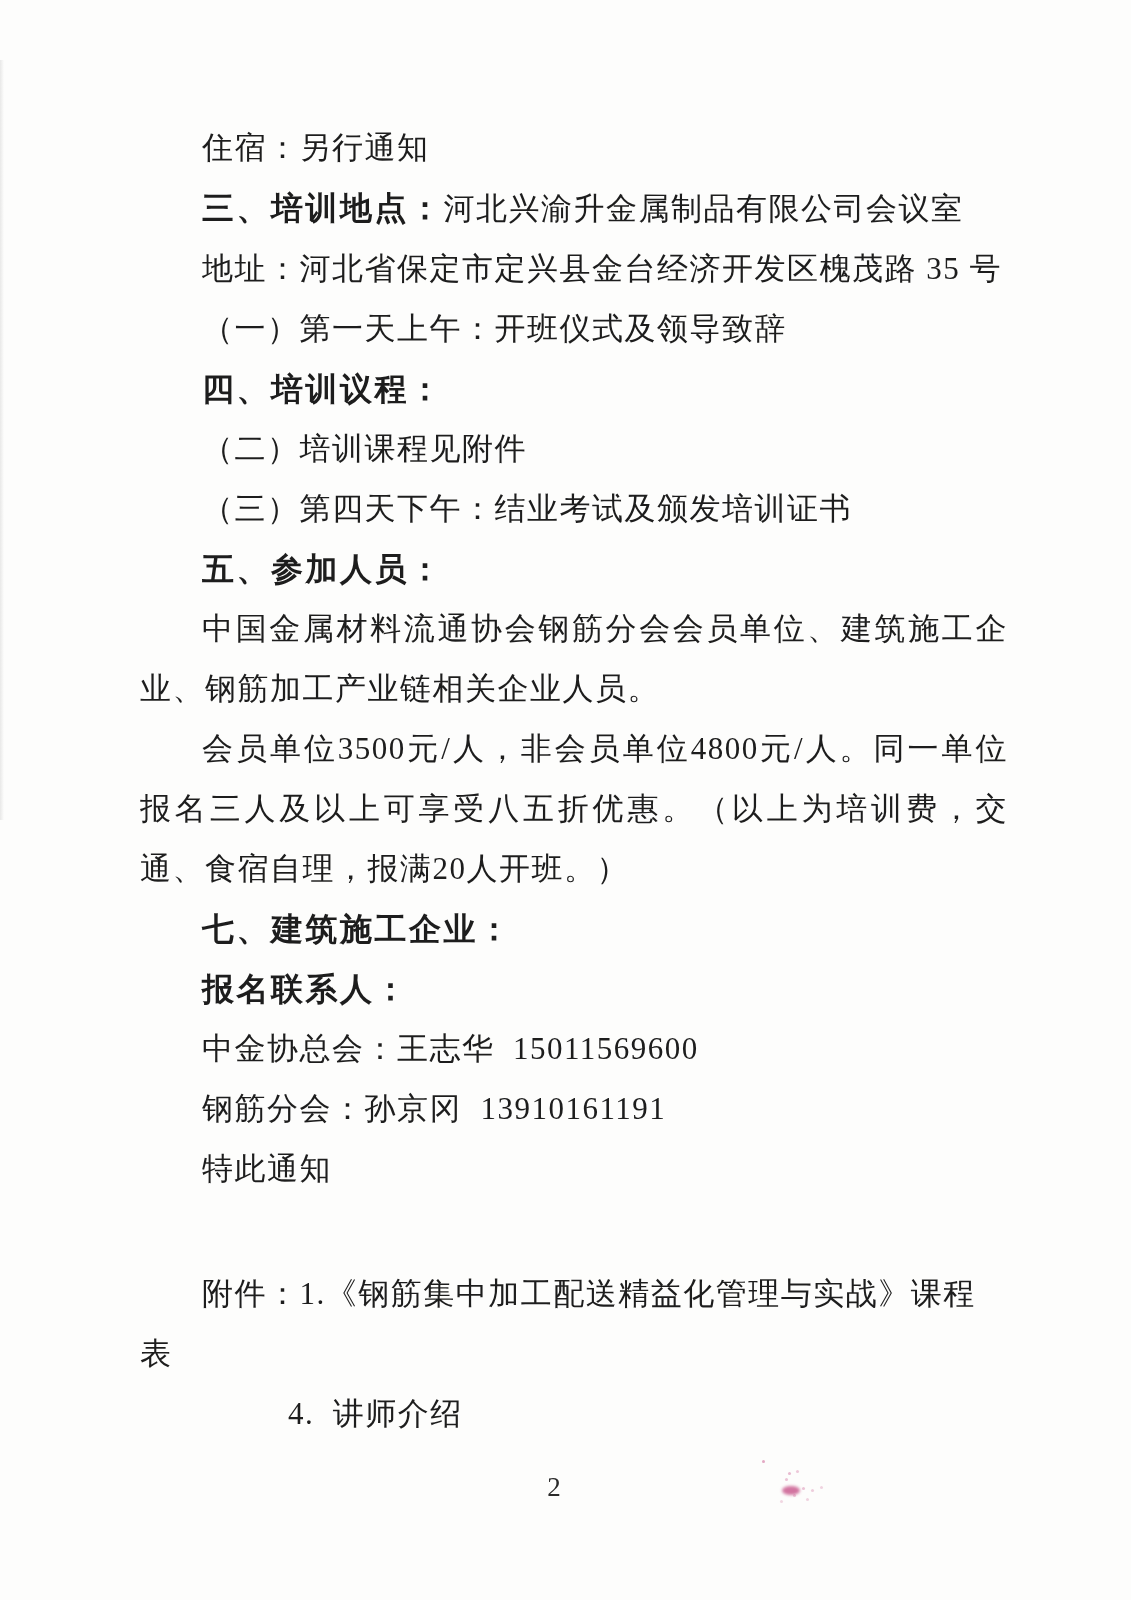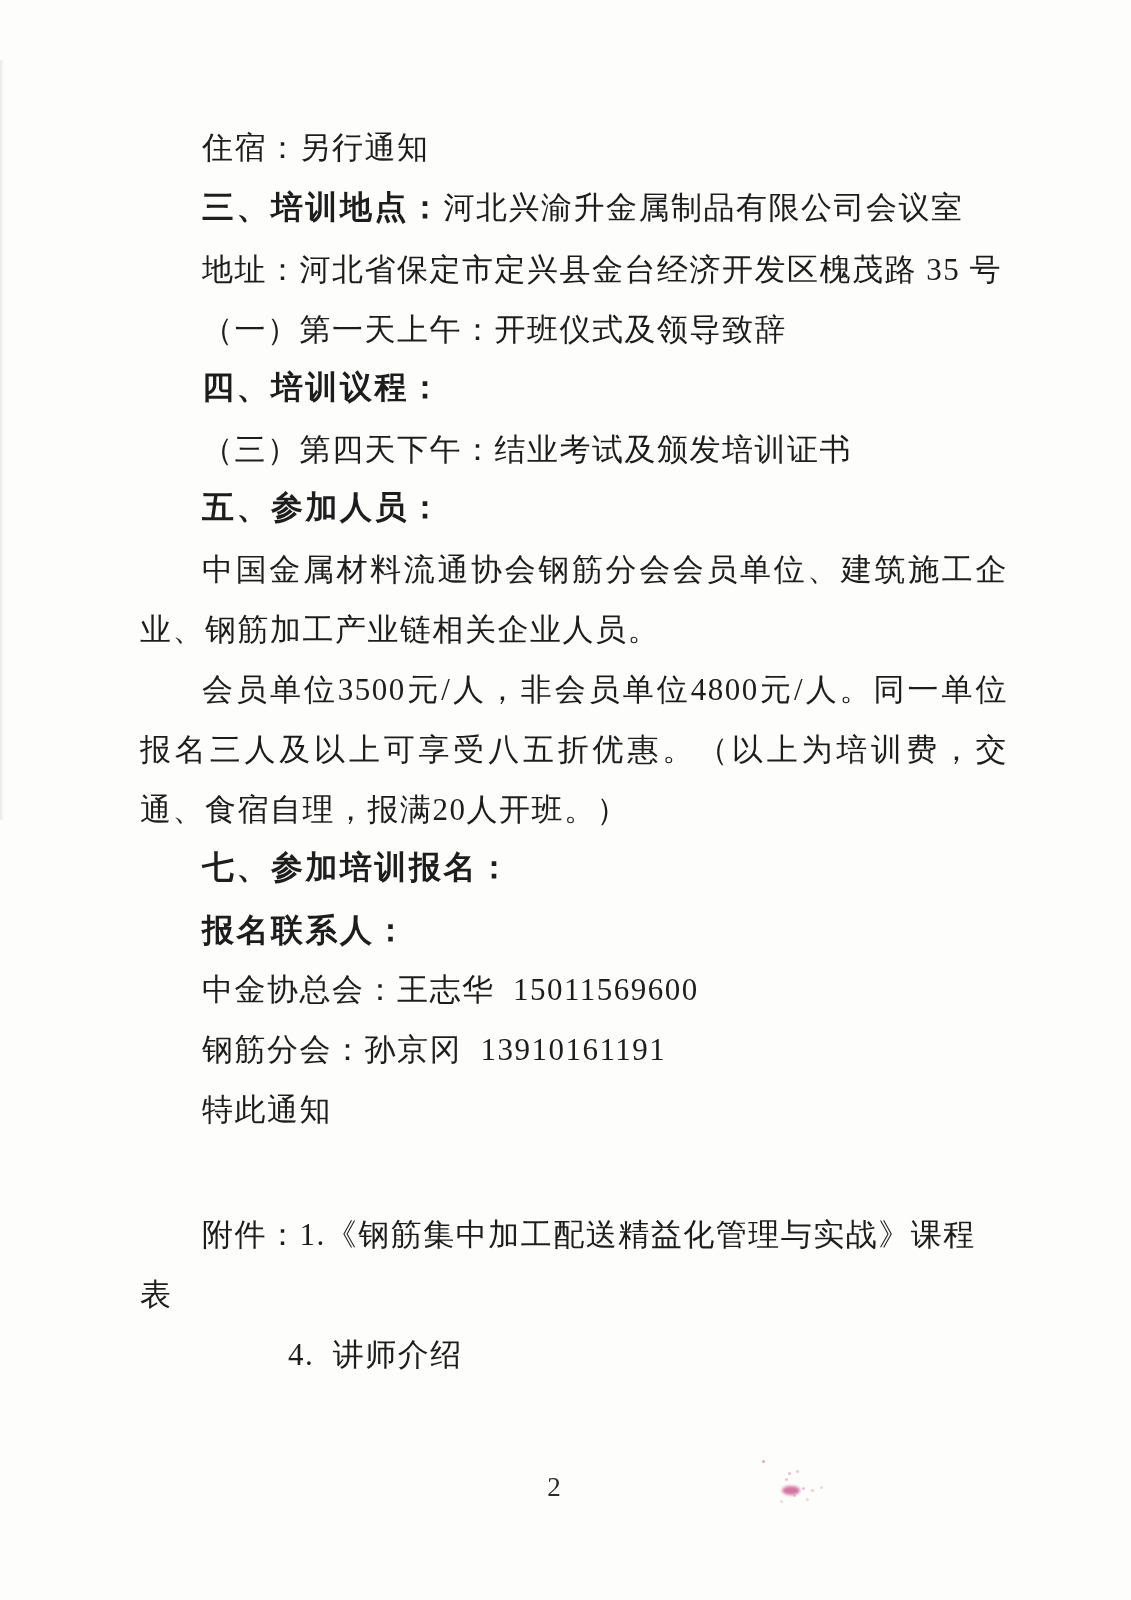--- a/index.html
+++ b/index.html
@@ -38,21 +38,21 @@
     font-size: 31px;
     line-height: 60px;
     letter-spacing: 1.5px;
     color: #1d1d1d;
     white-space: pre-wrap;
   }
   .indent { text-indent: 62px; }
   .indent-deep { text-indent: 148px; }
   .justify { text-align: justify; }
   .h, .heading {
-    font-family: Liberation Mono, monospace;
+    font-family: Liberation Serif, serif;
     font-weight: bold;
     letter-spacing: 2.5px;
     font-size: 32px;
   }
   .h-serif {
     font-family: "Liberation Serif", "DejaVu Serif", serif;
     font-weight: bold;
     letter-spacing: 2.5px;
     font-size: 32px;
   }
@@ -120,31 +120,32 @@
     <p class="line indent">住宿：另行通知</p>
 
     <p class="line indent"><span class="h">三、培训地点：</span><span>河北兴渝升金属制品有限公司会议室</span></p>
 
     <p class="line indent">地址：河北省保定市定兴县金台经济开发区槐茂路 35 号</p>
 
     <p class="line indent">（一）第一天上午：开班仪式及领导致辞</p>
 
     <p class="line indent heading">四、培训议程：</p>
 
+    <p class="line indent">（二）培训课程见附件</p>
 
     <p class="line indent">（三）第四天下午：结业考试及颁发培训证书</p>
 
     <p class="line indent heading">五、参加人员：</p>
 
     <p class="line indent justify">中国金属材料流通协会钢筋分会会员单位、建筑施工企业、钢筋加工产业链相关企业人员。</p>
 
 
     <p class="line indent justify">会员单位3500元/人，非会员单位4800元/人。同一单位报名三人及以上可享受八五折优惠。（以上为培训费，交通、食宿自理，报满20人开班。）</p>
 
-    <p class="line indent heading">七、参加培训报名：</p>
+    <p class="line indent heading">七、建筑施工企业：</p>
 
     <p class="line indent h-serif">报名联系人：</p>
 
     <p class="line indent">中金协总会：王志华  15011569600</p>
 
     <p class="line indent">钢筋分会：孙京冈  13910161191</p>
 
     <p class="line indent">特此通知</p>
 
     <p class="line indent attach-gap">附件：1.《钢筋集中加工配送精益化管理与实战》课程表</p>

